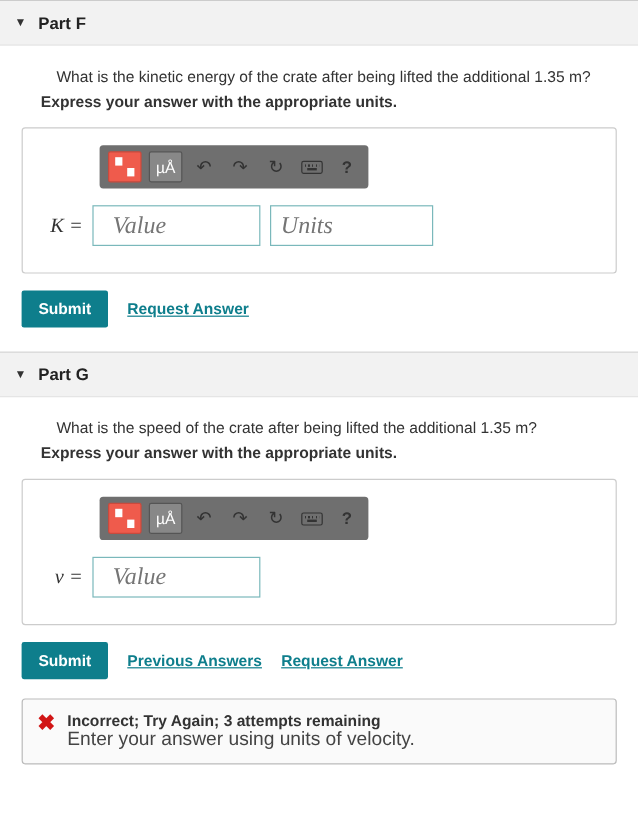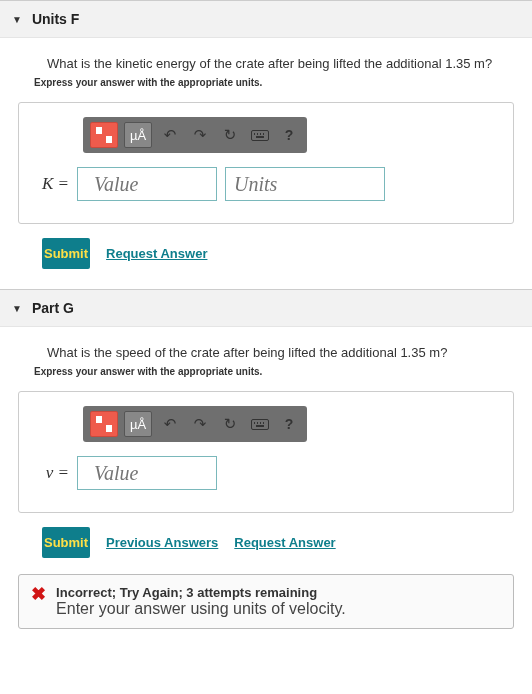--- a/index.html
+++ b/index.html
@@ -34,21 +34,21 @@
     padding: 18px 18px 20px 18px;
   }
   .question {
     font-size: 13px;
     margin-bottom: 6px;
     color: #333;
     margin-left: 29px;
   }
   .instruction {
     font-weight: bold;
-    font-size: 10px;
+    font-size: 13px;
     margin-bottom: 14px;
     padding-left: 16px;
   }
   .answer-card {
     border: 1px solid #ccc;
     border-radius: 3px;
     padding: 14px 18px 22px 18px;
     background: #fff;
   }
   .toolbar {
@@ -127,42 +127,41 @@
     height: 34px;
     border: 1px solid #7ab8bb;
     font-family: 'Times New Roman', serif;
     font-style: italic;
     font-size: 20px;
     color: #aaa;
     padding: 0 8px;
     outline: none;
   }
   .value-input { width: 140px; padding-left: 16px; }
-  .units-input { width: 160px; }
+  .units-input { width: 136px; }
   .units-input.active {
     border: 2px solid #2a9fd6;
     color: #333;
     font-style: normal;
   }
   .action-row {
     margin-top: 14px;
     display: flex;
     align-items: center;
     gap: 16px;
   }
   .submit-btn {
     background: #0e7e8c;
-    color: #fde047;
+    color: #ffffff;
     border: none;
-    padding: 8px 2px;
+    padding: 8px 14px;
     font-size: 13px;
     font-weight: bold;
     cursor: pointer;
     border-radius: 2px;
-    margin-left: 24px;
   }
   .link {
     color: #0e7e8c;
     text-decoration: underline;
     font-size: 13px;
     font-weight: bold;
     cursor: pointer;
   }
   .feedback-box {
     margin-top: 16px;
@@ -196,21 +195,21 @@
     content:""; position:absolute; left:4px; right:4px; bottom:2px; height:2px;
     background:#333;
   }
 </style>
 </head>
 <body>
 
 <div class="part">
   <div class="part-header">
     <span class="arrow">▼</span>
-    <span class="title">Units F</span>
+    <span class="title">Part F</span>
   </div>
   <div class="part-body">
     <div class="question">What is the kinetic energy of the crate after being lifted the additional 1.35 m?</div>
     <div class="instruction">Express your answer with the appropriate units.</div>
     <div class="answer-card">
       <div class="toolbar">
         <span class="tool-btn tpl"></span>
         <span class="tool-btn">µÅ</span>
         <span class="tool-plain">↶</span>
         <span class="tool-plain">↷</span>

